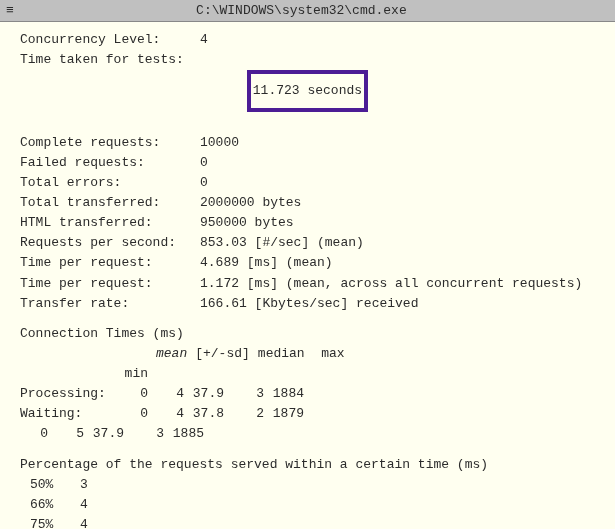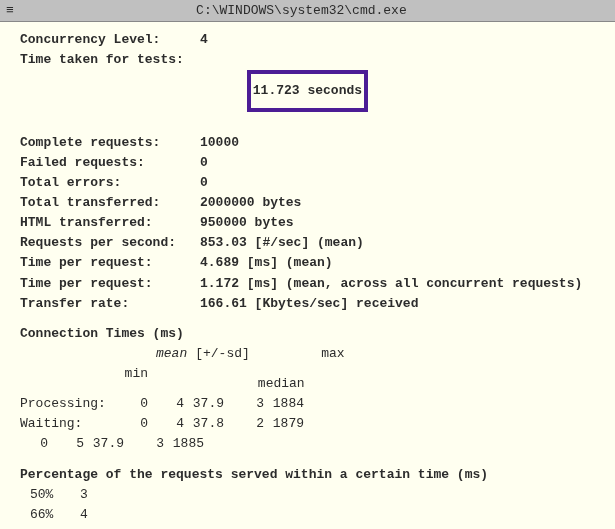--- a/index.html
+++ b/index.html
@@ -32,21 +32,20 @@
       padding: 8px 20px;
       background-color: #fffff0;
       height: calc(529px - 22px);
       overflow: hidden;
     }
 
     .line {
       display: flex;
       line-height: 1.55;
       white-space: pre;
-      font-weight: bold;
     }
 
     .label {
       min-width: 180px;
     }
 
     .value {
       flex: 1;
     }
 
@@ -156,21 +155,21 @@
 
   <div class="line">
     <span>Connection Times (ms)</span>
   </div>
 
   <div class="conn-row" style="color:#2c2c2c;">
     <span class="conn-label"></span>
     <span style="min-width:36px;text-align:right;padding-right:8px;margin-top:20px;">min</span>
     <span style="min-width:36px;text-align:right;padding-right:8px;font-style:italic;">mean</span>
     <span style="min-width:40px;text-align:center;padding-right:8px;">[+/-sd]</span>
-    <span style="min-width:40px;text-align:right;padding-right:8px;margin-top:30px;">median</span>
+    <span style="min-width:40px;text-align:right;padding-right:8px;">median</span>
     <span style="min-width:40px;text-align:right;padding-right:8px;">max</span>
   </div>
 
   <div class="conn-row">
     <span class="conn-label">Processing:</span>
     <span style="min-width:36px;text-align:right;padding-right:8px;">0</span>
     <span style="min-width:36px;text-align:right;padding-right:8px;">4</span>
     <span style="min-width:40px;text-align:right;padding-right:8px;">37.9</span>
     <span style="min-width:40px;text-align:right;padding-right:8px;">3</span>
     <span style="min-width:40px;text-align:right;padding-right:8px;">1884</span>

